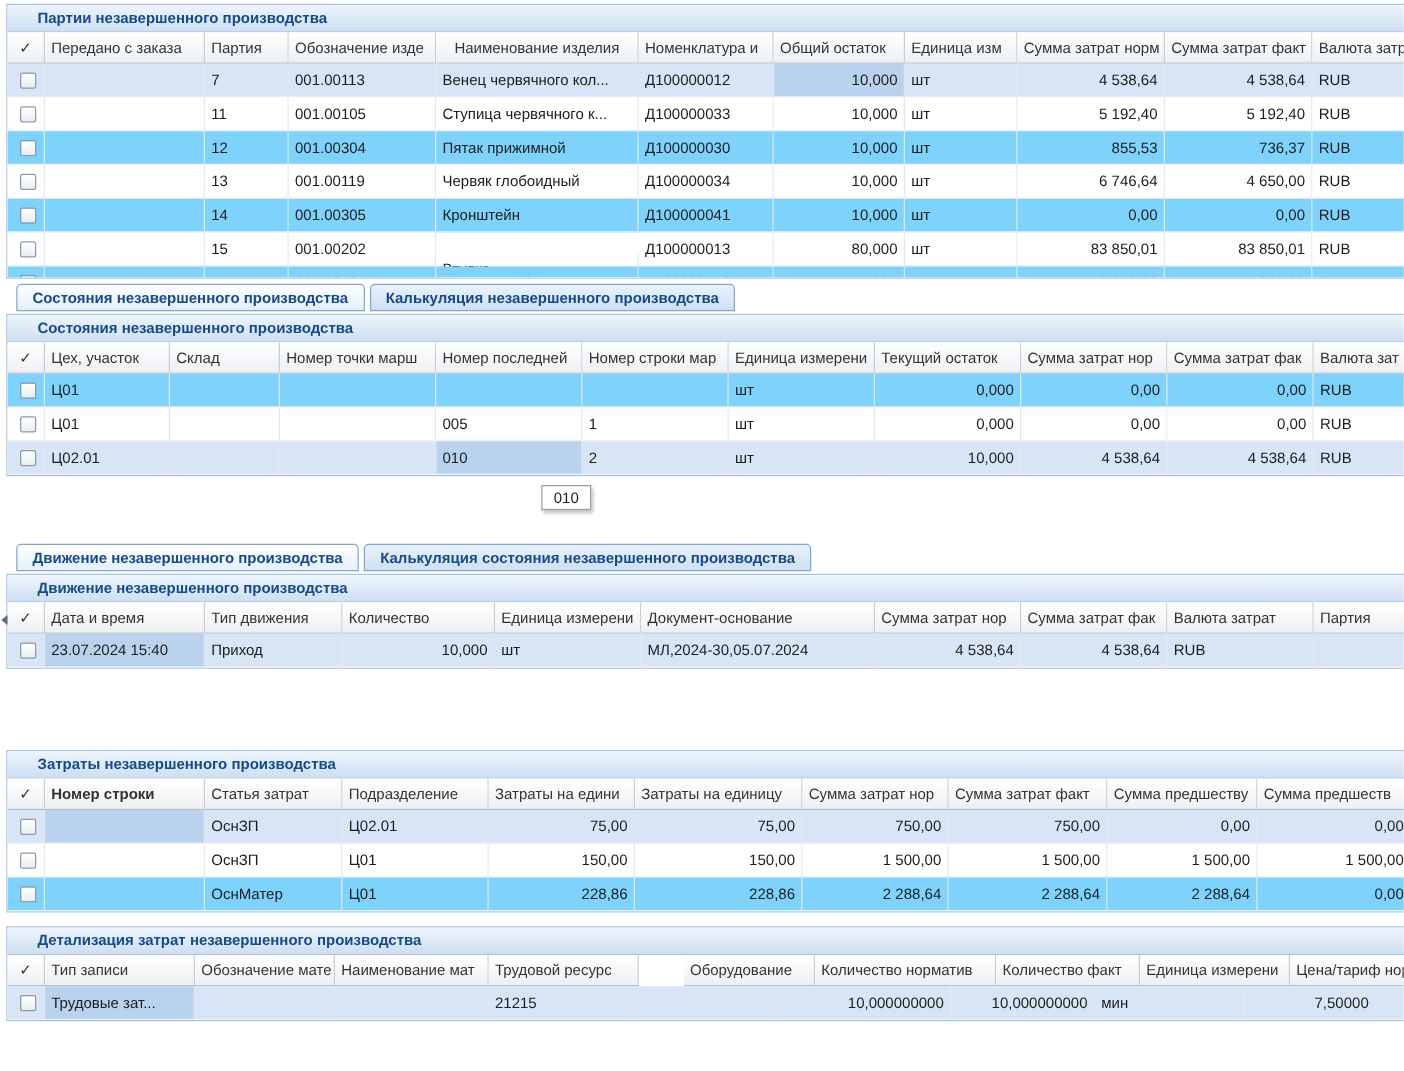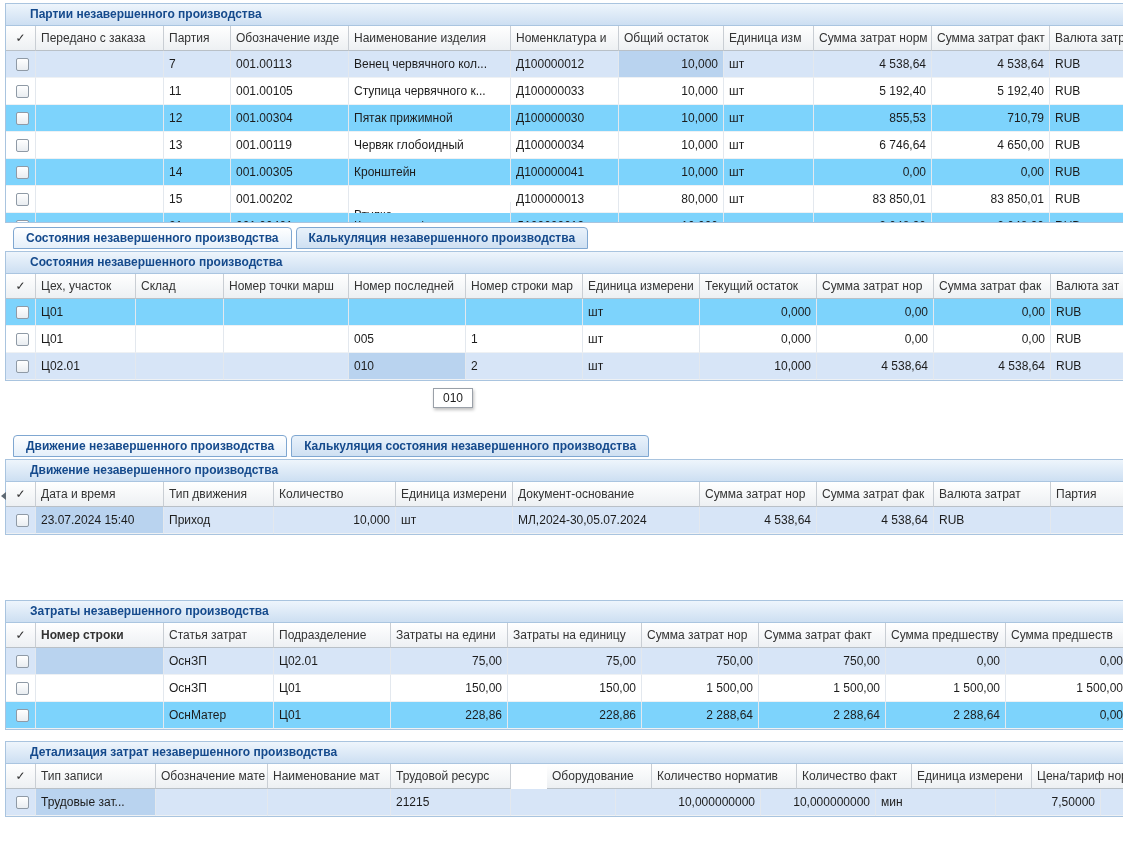--- a/index.html
+++ b/index.html
@@ -65,21 +65,21 @@
 <div class="wrap">
 
   <div class="panel">
     <div class="panel-header">Партии незавершенного производства</div>
     <div class="tgrid">
         <div class="trow thead">
           <div class="hcell" style="width: 30px; text-align: center;">✓</div>
           <div class="hcell" style="width: 128px;">Передано с заказа</div>
           <div class="hcell" style="width: 67px;">Партия</div>
           <div class="hcell" style="width: 118px;">Обозначение изде</div>
-          <div class="hcell" style="width: 162px;">Наименование изделия</div>
+          <div class="hcell" style="width: 162px; text-align: center;">Наименование изделия</div>
           <div class="hcell" style="width: 108px;">Номенклатура и</div>
           <div class="hcell" style="width: 105px;">Общий остаток</div>
           <div class="hcell" style="width: 90px;">Единица изм</div>
           <div class="hcell" style="width: 118px;">Сумма затрат норм</div>
           <div class="hcell" style="width: 118px;">Сумма затрат факт</div>
           <div class="hcell" style="width: 90px;">Валюта затр</div>
         </div>
         <div class="trow row-sel">
           <div class="cell checkcell" style="width: 30px;">
             <div class="cb"></div>
@@ -115,21 +115,21 @@
             <div class="cb"></div>
           </div>
           <div class="cell" style="width: 128px;"></div>
           <div class="cell" style="width: 67px;">12</div>
           <div class="cell" style="width: 118px;">001.00304</div>
           <div class="cell" style="width: 162px;">Пятак прижимной</div>
           <div class="cell" style="width: 108px;">Д100000030</div>
           <div class="cell" style="width: 105px; text-align: right;">10,000</div>
           <div class="cell" style="width: 90px;">шт</div>
           <div class="cell" style="width: 118px; text-align: right;">855,53</div>
-          <div class="cell" style="width: 118px; text-align: right;">710,79</div>
+          <div class="cell" style="width: 118px; text-align: right;">736,37</div>
           <div class="cell" style="width: 90px;">RUB</div>
         </div>
         <div class="trow">
           <div class="cell checkcell" style="width: 30px;">
             <div class="cb"></div>
           </div>
           <div class="cell" style="width: 128px;"></div>
           <div class="cell" style="width: 67px;">13</div>
           <div class="cell" style="width: 118px;">001.00119</div>
           <div class="cell" style="width: 162px;">Червяк глобоидный</div>

